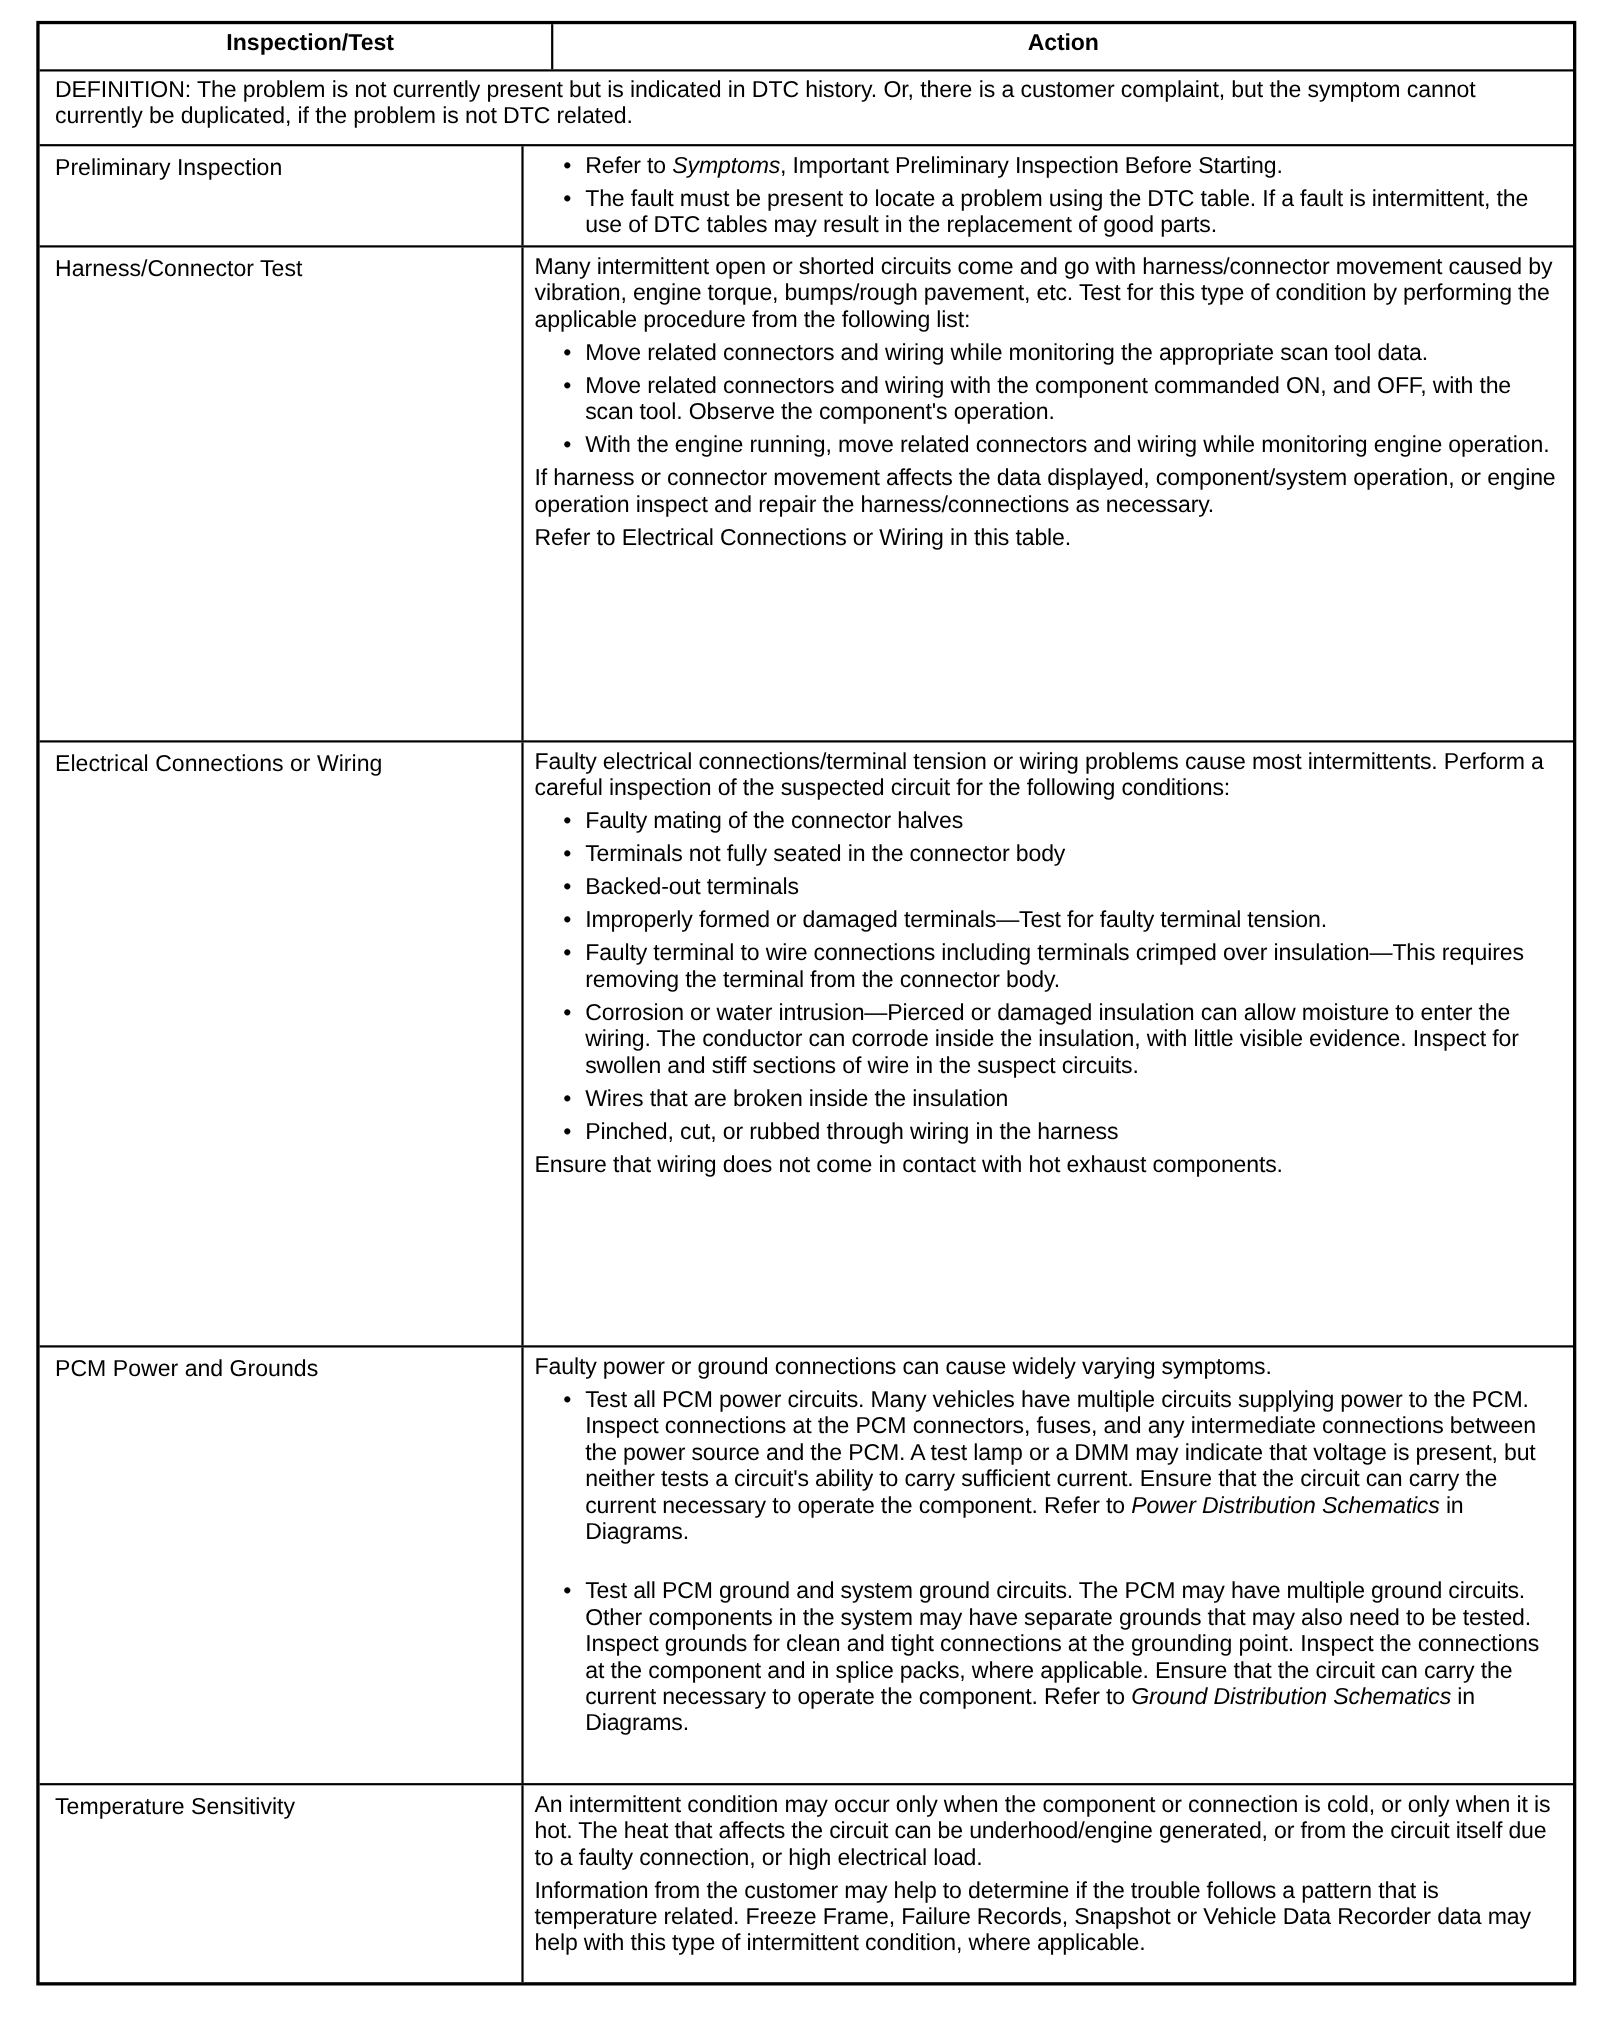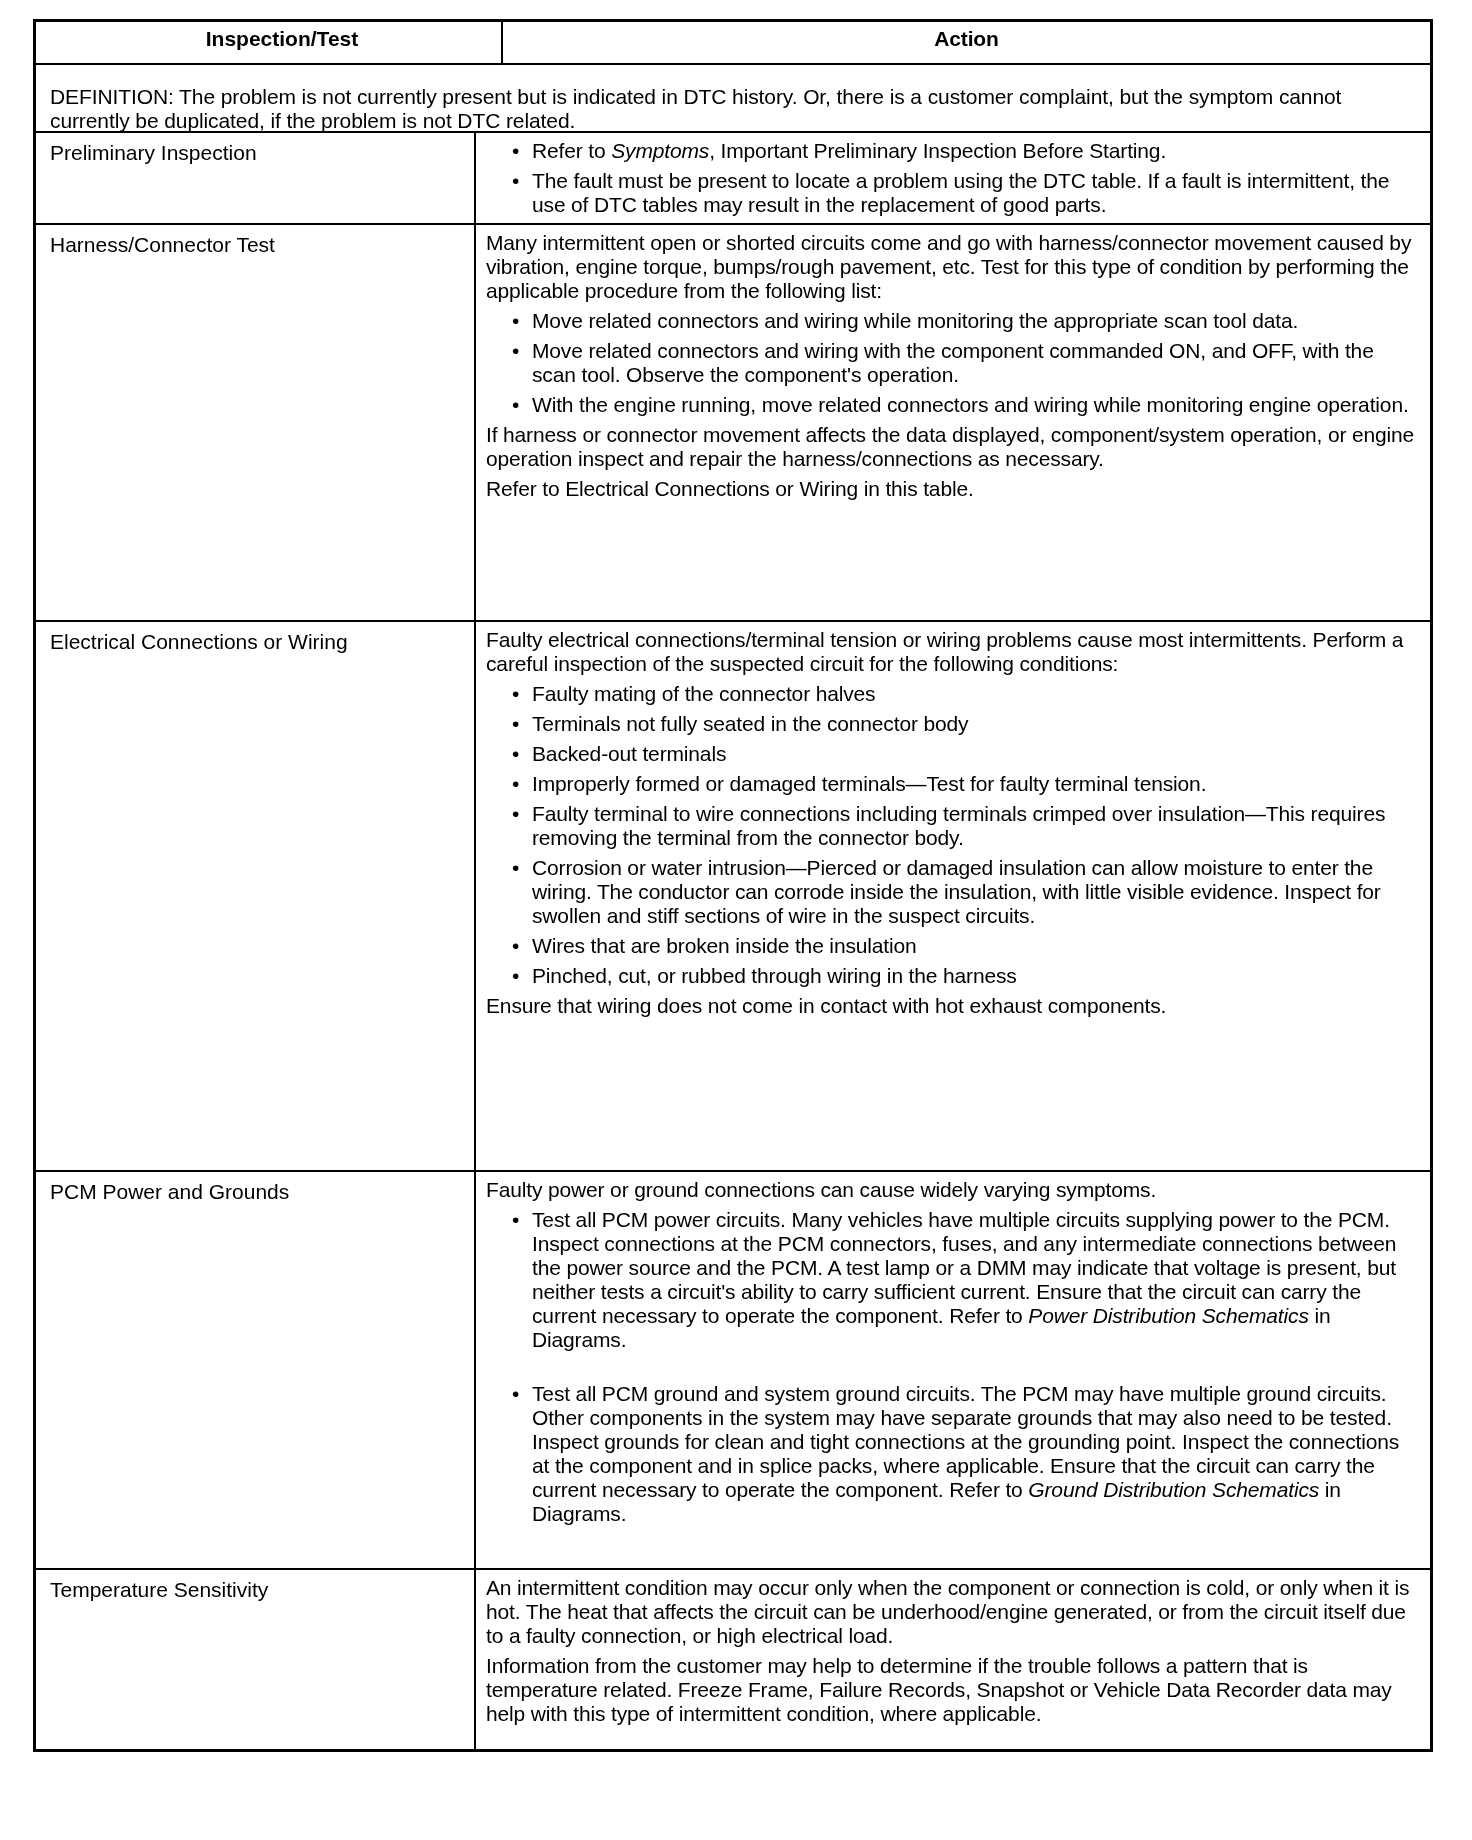--- a/index.html
+++ b/index.html
@@ -7,21 +7,21 @@
          font-family:"Liberation Sans", sans-serif; color:#000; }
   .tbl { position:absolute; left:33px; top:19px; width:1400px;
          border:3px solid #000; box-sizing:border-box; }
   .row { display:flex; border-top:2px solid #000; box-sizing:border-box; }
   .row:first-child { border-top:none;margin-left:27px; }
   .c1 { width:440px; box-sizing:border-box; border-right:2.5px solid #000;
         padding:8px 14px 4px 14px; font-size:21px; line-height:24px; }
   .c2 { flex:1; box-sizing:border-box; padding:6px 12px 4px 10px;
         font-size:21px; line-height:24px; letter-spacing:-0.15px; }
   .hdr .c1, .hdr .c2 { font-weight:bold; text-align:center; padding:5px 0 0 0; font-size:21px; }
-  .full { flex:1; padding:20px 14px 4px 14px; font-size:21px; line-height:24px; letter-spacing:-0.1px; }
+  .full { flex:1; padding:5px 14px 4px 14px; font-size:21px; line-height:24px; letter-spacing:-0.1px; }
   p { margin:0 0 6px 0; }
   ul { list-style:none; margin:0 0 6px 0; padding:0 0 0 26px; }
   li { position:relative; padding-left:20px; margin-bottom:6px; }
   .bullet { position:absolute; left:0; top:0; }
   em { font-style:italic; }
 </style>
 </head>
 <body>
 
 <div class="tbl">
@@ -38,21 +38,21 @@
   <div class="row" style="height:92px">
     <div class="c1">Preliminary Inspection</div>
     <div class="c2">
       <ul style="padding-left:26px">
         <li><span class="bullet">•</span><span>Refer to </span><em>Symptoms</em><span>, Important Preliminary Inspection Before Starting.</span></li>
         <li><span class="bullet">•</span><span>The fault must be present to locate a problem using the DTC table. If a fault is intermittent, the use of DTC tables may result in the replacement of good parts.</span></li>
       </ul>
     </div>
   </div>
 
-  <div class="row" style="height:397px">
+  <div class="row" style="height:450px">
     <div class="c1">Harness/Connector Test</div>
     <div class="c2">
       <p>Many intermittent open or shorted circuits come and go with harness/connector movement caused by vibration, engine torque, bumps/rough pavement, etc. Test for this type of condition by performing the applicable procedure from the following list:</p>
       <ul>
         <li><span class="bullet">•</span><span>Move related connectors and wiring while monitoring the appropriate scan tool data.</span></li>
         <li><span class="bullet">•</span><span>Move related connectors and wiring with the component commanded ON, and OFF, with the scan tool. Observe the component's operation.</span></li>
         <li><span class="bullet">•</span><span>With the engine running, move related connectors and wiring while monitoring engine operation.</span></li>
       </ul>
       <p>If harness or connector movement affects the data displayed, component/system operation, or engine operation inspect and repair the harness/connections as necessary.</p>
       <p>Refer to Electrical Connections or Wiring in this table.</p>

